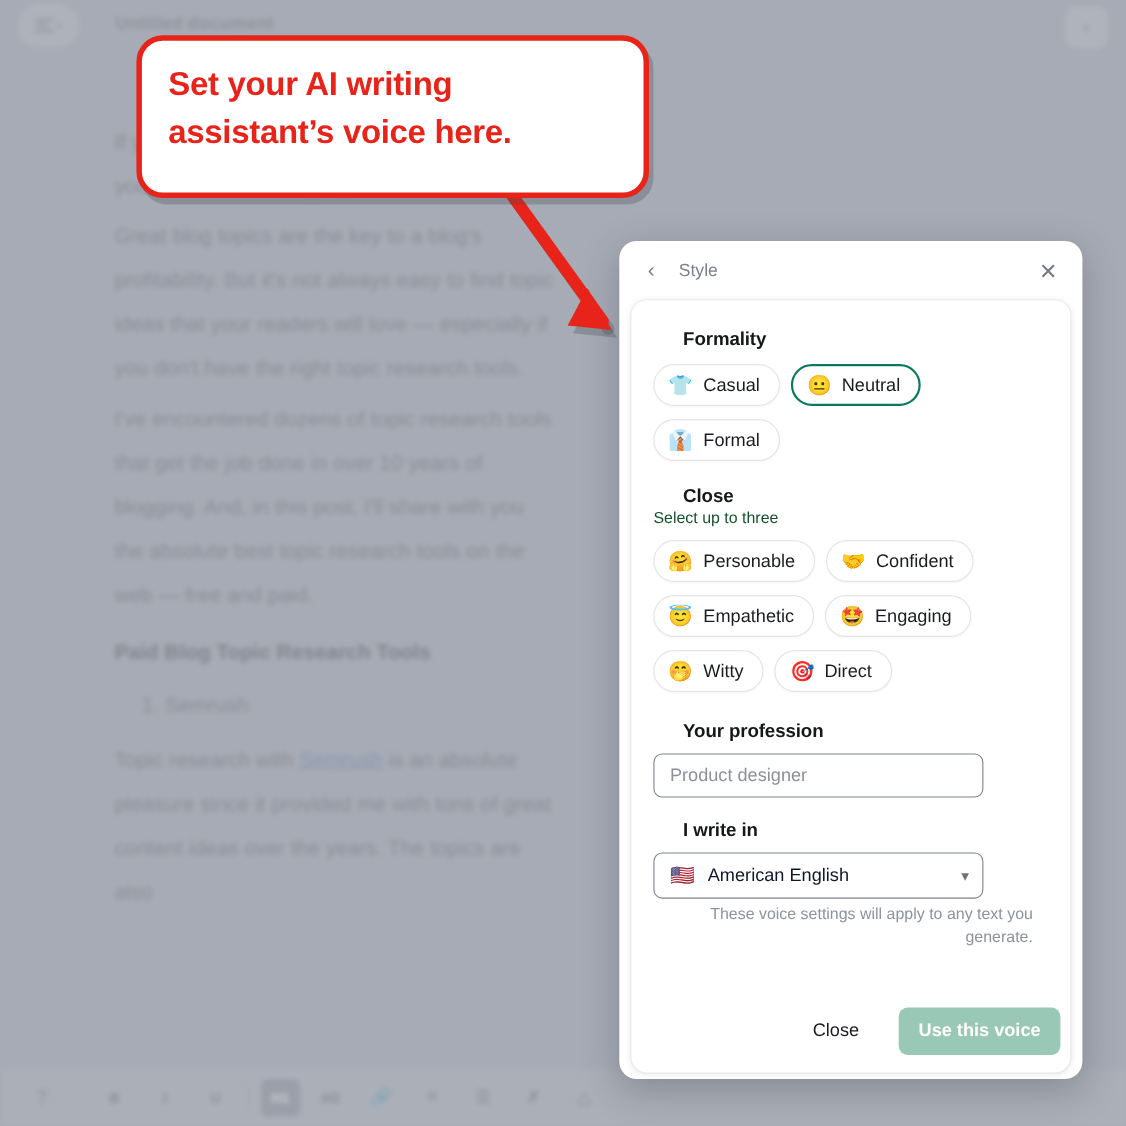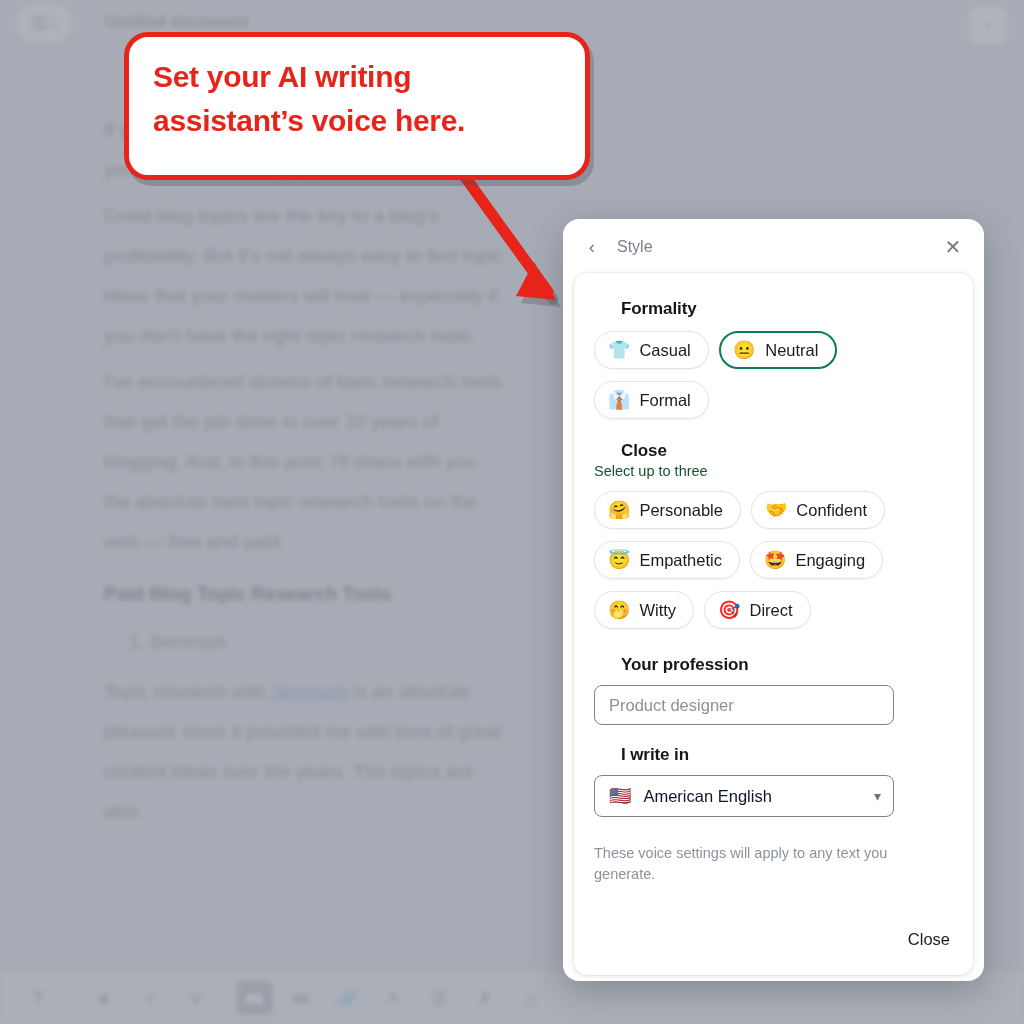--- a/index.html
+++ b/index.html
@@ -221,25 +221,26 @@
     align-items: center;
     padding: 0 12px 0 14px;
     cursor: pointer;
   }
   .select-box .flag { font-size: 18px; }
   .select-box .lbl { margin-left: 12px; font-size: 16.5px; color:#0f172a; }
   .select-box .spacer { flex:1; }
   .select-box .chev { color:#6e747d; font-size: 14px; }
 
   #note {
-    margin-top: 26px;
+    margin-top: 4px;
     font-size: 14.5px;
     line-height: 21px;
     color: #8d939c;
     width: 345px;
+    text-align: right;
   }
 
   #panel-actions {
     position: absolute;
     right: 20px;
     bottom: 22px;
     display: flex;
     align-items: center;
     gap: 22px;
   }
@@ -414,20 +415,21 @@
         <span class="spacer"></span>
         <span class="chev">▾</span>
       </div>
     </div>
 
     <div id="note">These voice settings will apply to any text you generate.</div>
   </div>
 
   <div id="panel-actions">
     <button id="close-btn">Close</button>
+    <button id="use-voice-btn">Use this voice</button>
   </div>
 </div>
 
 <svg id="callout-svg" viewBox="0 0 1024 1024">
   <g transform="translate(5,7)">
     <path d="M 455 163 L 548 292" stroke="rgba(70,76,86,0.30)" stroke-width="11" stroke-linecap="round" fill="none"></path>
     <path d="M 534 262 L 556 300 L 516 296 Z" fill="rgba(70,76,86,0.30)"></path>
   </g>
   <path d="M 455 163 L 548 292" stroke="#e8241a" stroke-width="11" stroke-linecap="round" fill="none"></path>
   <path d="M 534 262 L 556 300 L 516 296 Z" fill="#e8241a"></path>

